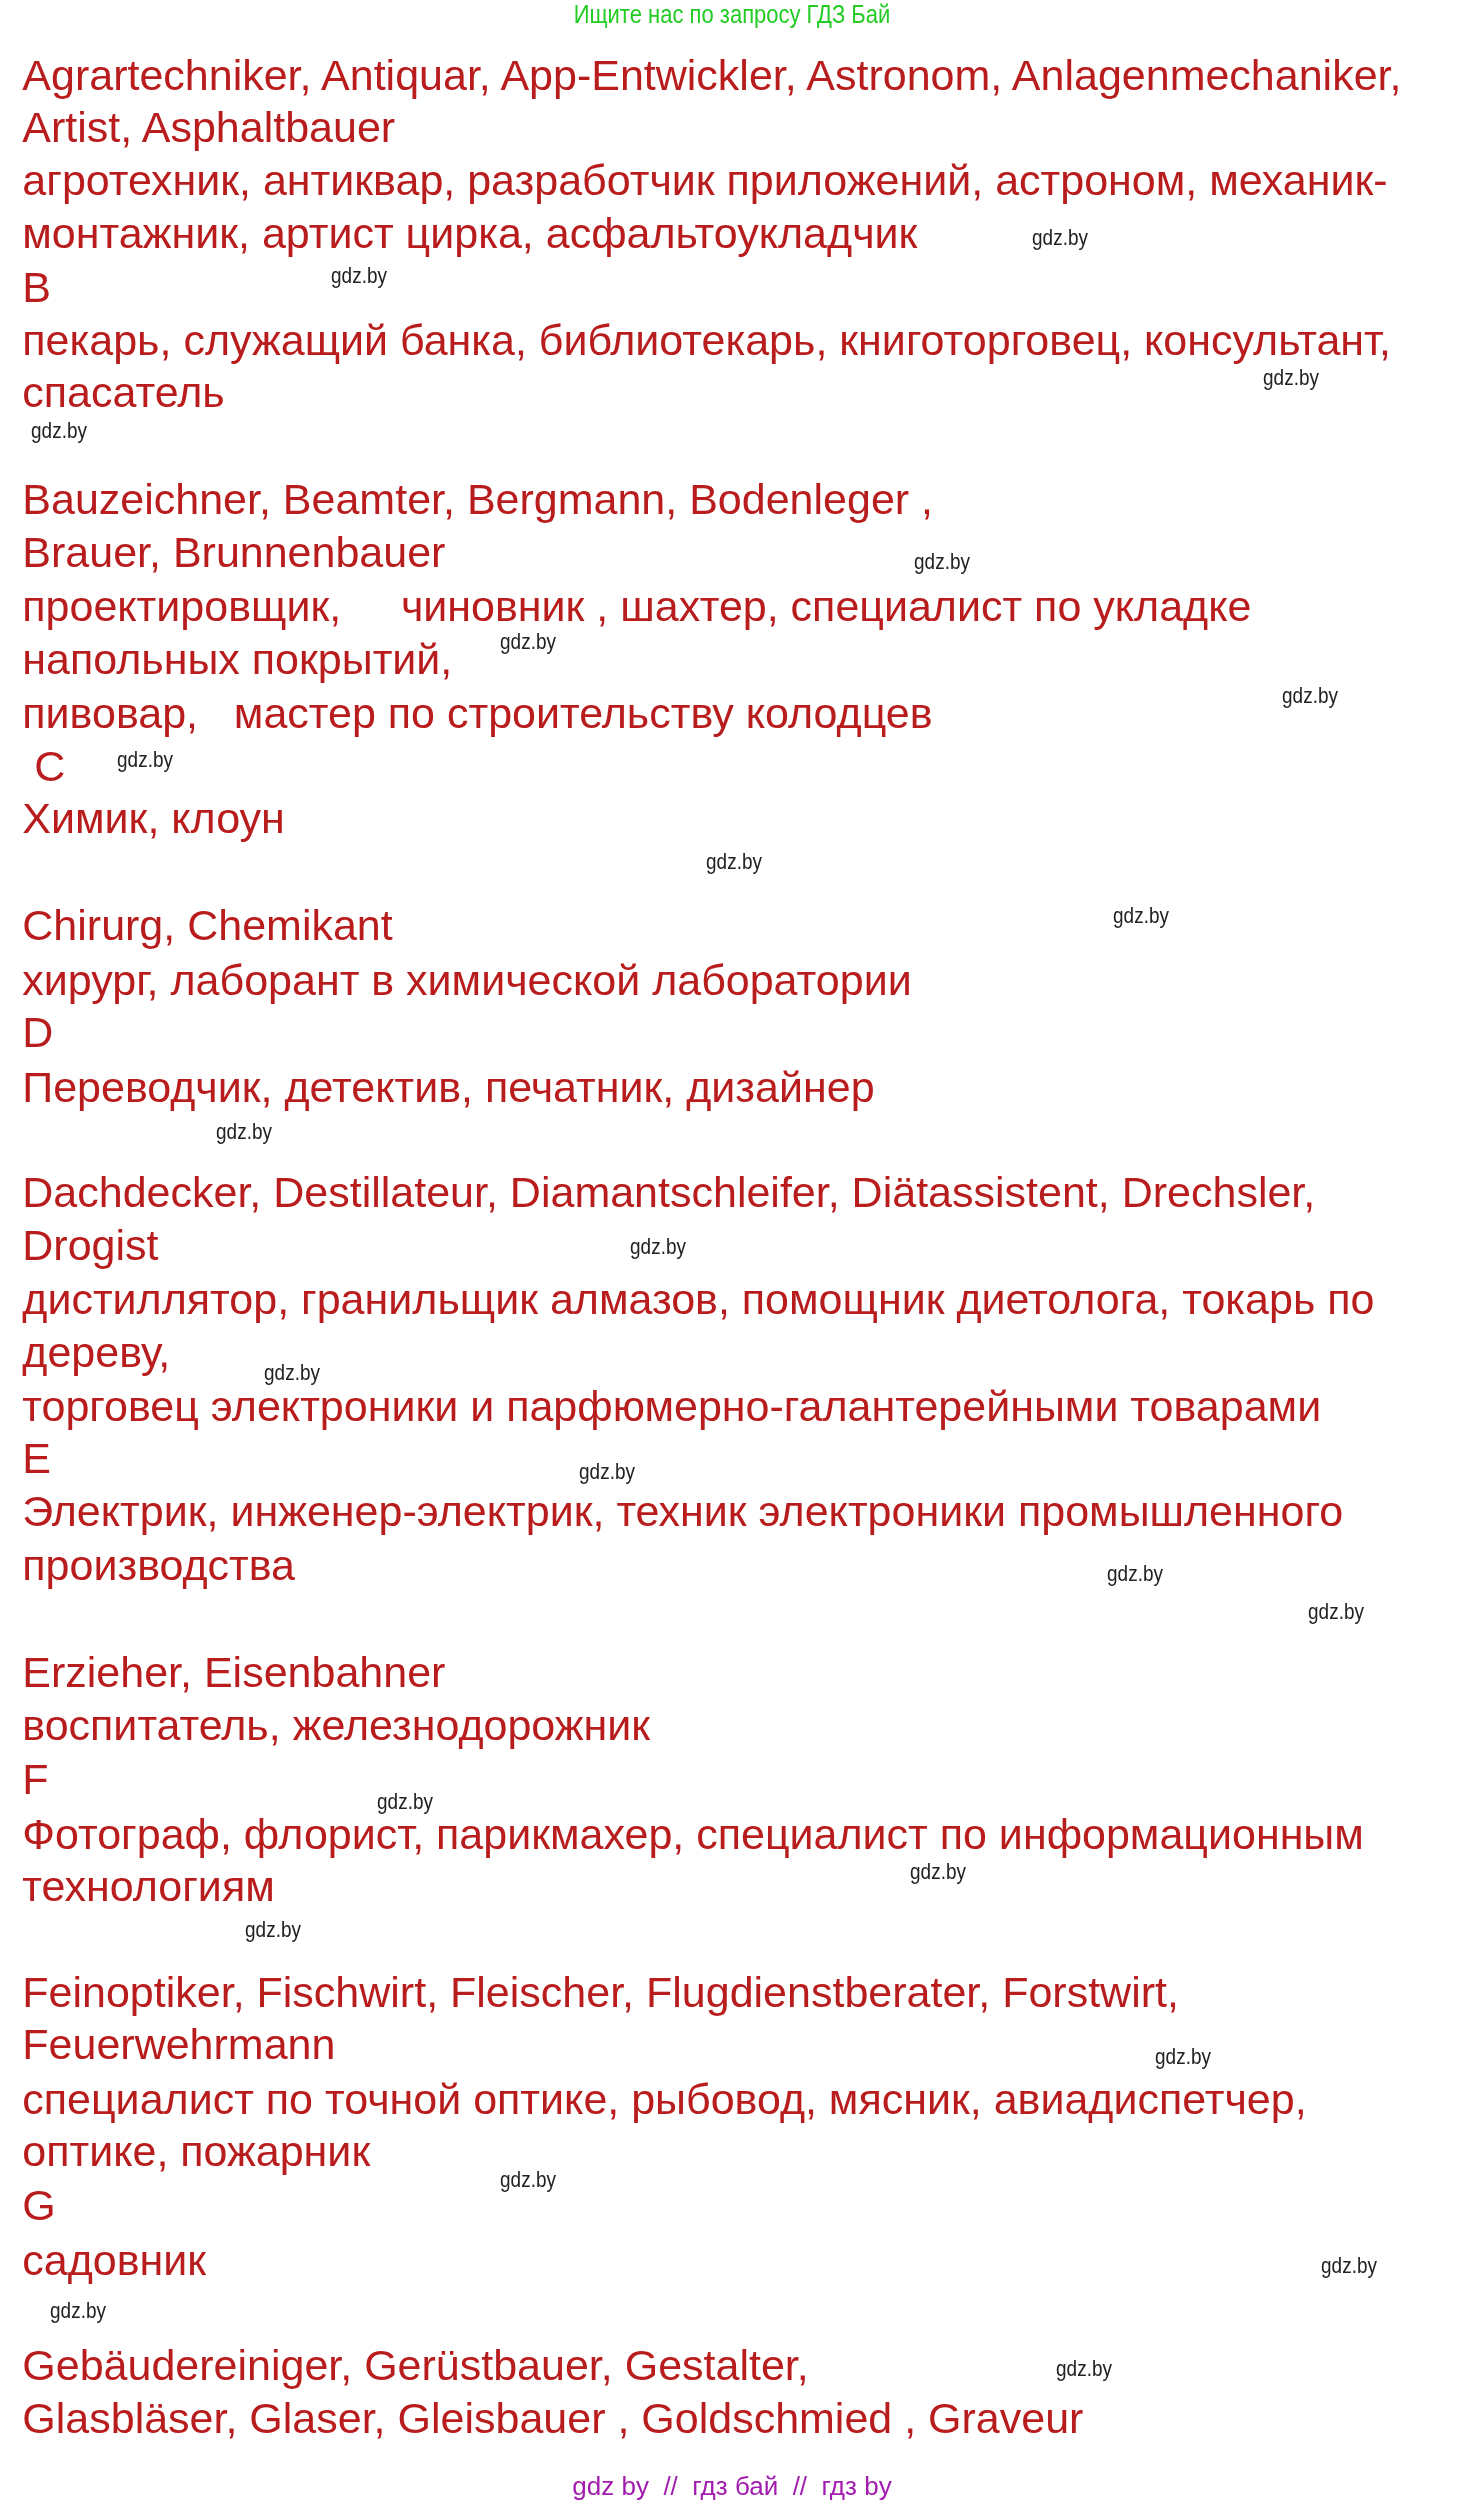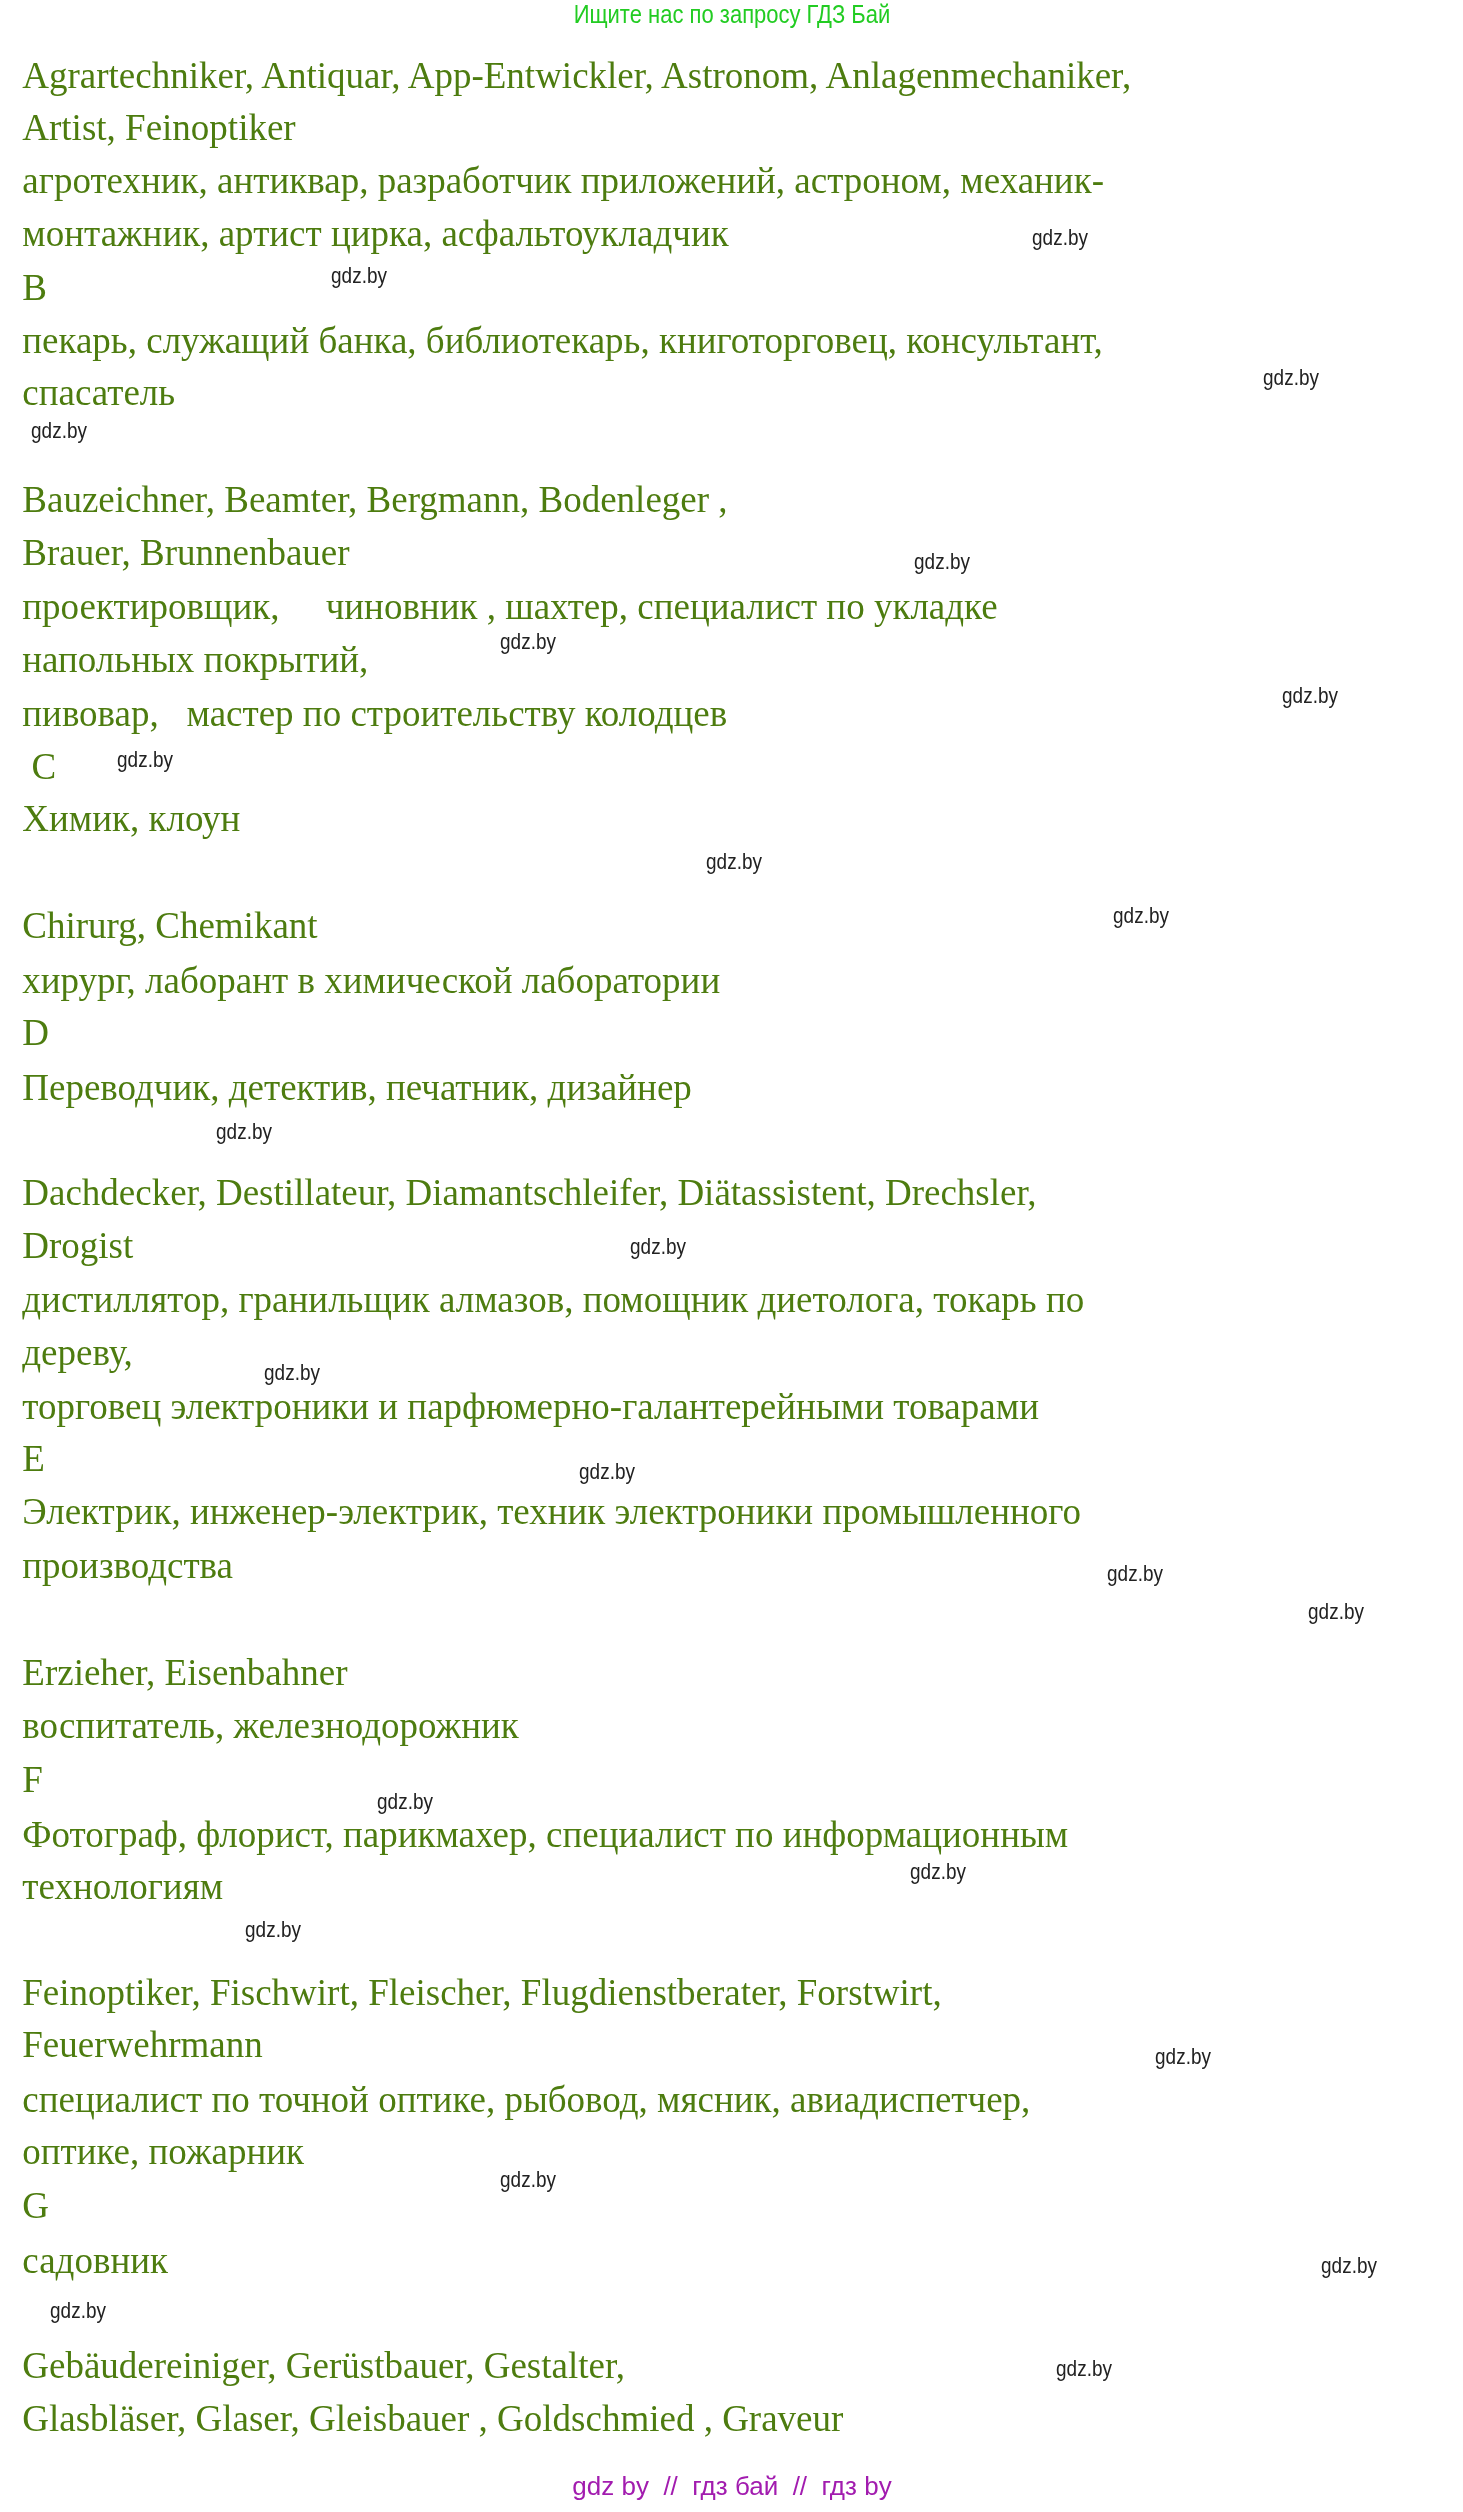--- a/index.html
+++ b/index.html
@@ -1,34 +1,34 @@
 <!DOCTYPE html>
 <html style="font-size:12.8px"><head>
 <meta charset="utf-8">
 <style>
   html, body { margin:0; padding:0; background:#ffffff; }
   body { width:1464px; height:2512px; position:relative; overflow:hidden; }
   .hdr { position:absolute; left:0; width:1464px; top:0; height:29px; text-align:center;
          font-family:"Liberation Sans", sans-serif; font-size:25px; color:#22cc22; line-height:29px;
          transform:scaleX(0.88); transform-origin:center; }
-  .ln { position:absolute; left:22.3px; font-family:Liberation Serif, serif; font-size:37px;
-        color:#4d7c0f; line-height:53px; white-space:nowrap; transform-origin:left center; }
+  .ln { position:absolute; left:22.3px; font-family:Liberation Sans, sans-serif; font-size:43px;
+        color:#b91c1c; line-height:53px; white-space:nowrap; transform-origin:left center; }
   .wm { position:absolute; font-family:"Liberation Sans", sans-serif; font-size:22.3px; color:#222;
         white-space:nowrap; transform:translate(-50%,-50%) scaleX(0.85); }
   .ftr { position:absolute; left:0; width:1464px; top:2466px; height:40px; text-align:center;
          font-family:"Liberation Sans", sans-serif; font-size:26px; color:#a21caf; line-height:40px;
          white-space:pre; }
 </style>
 </head>
 <body>
 
 <div class="hdr">Ищите нас по запросу ГДЗ Бай</div>
 <div id="lines">
     <div class="ln" style="top: 49px; white-space: pre;">Agrartechniker, Antiquar, App-Entwickler, Astronom, Anlagenmechaniker,</div>
-    <div class="ln" style="top: 101px; white-space: pre;">Artist, Feinoptiker</div>
+    <div class="ln" style="top: 101px; white-space: pre;">Artist, Asphaltbauer</div>
     <div class="ln" style="top: 154px; white-space: pre;">агротехник, антиквар, разработчик приложений, астроном, механик-</div>
     <div class="ln" style="top: 207px; white-space: pre;">монтажник, артист цирка, асфальтоукладчик</div>
     <div class="ln" style="top: 261px; white-space: pre;">B</div>
     <div class="ln" style="top: 314px; white-space: pre;">пекарь, служащий банка, библиотекарь, книготорговец, консультант,</div>
     <div class="ln" style="top: 366px; white-space: pre;">спасатель</div>
     <div class="ln" style="top: 473px; white-space: pre;">Bauzeichner, Beamter, Bergmann, Bodenleger ,</div>
     <div class="ln" style="top: 526px; white-space: pre;">Brauer, Brunnenbauer</div>
     <div class="ln" style="top: 580px; white-space: pre;">проектировщик,     чиновник , шахтер, специалист по укладке</div>
     <div class="ln" style="top: 633px; white-space: pre;">напольных покрытий,</div>
     <div class="ln" style="top: 687px; white-space: pre;">пивовар,   мастер по строительству колодцев</div>

